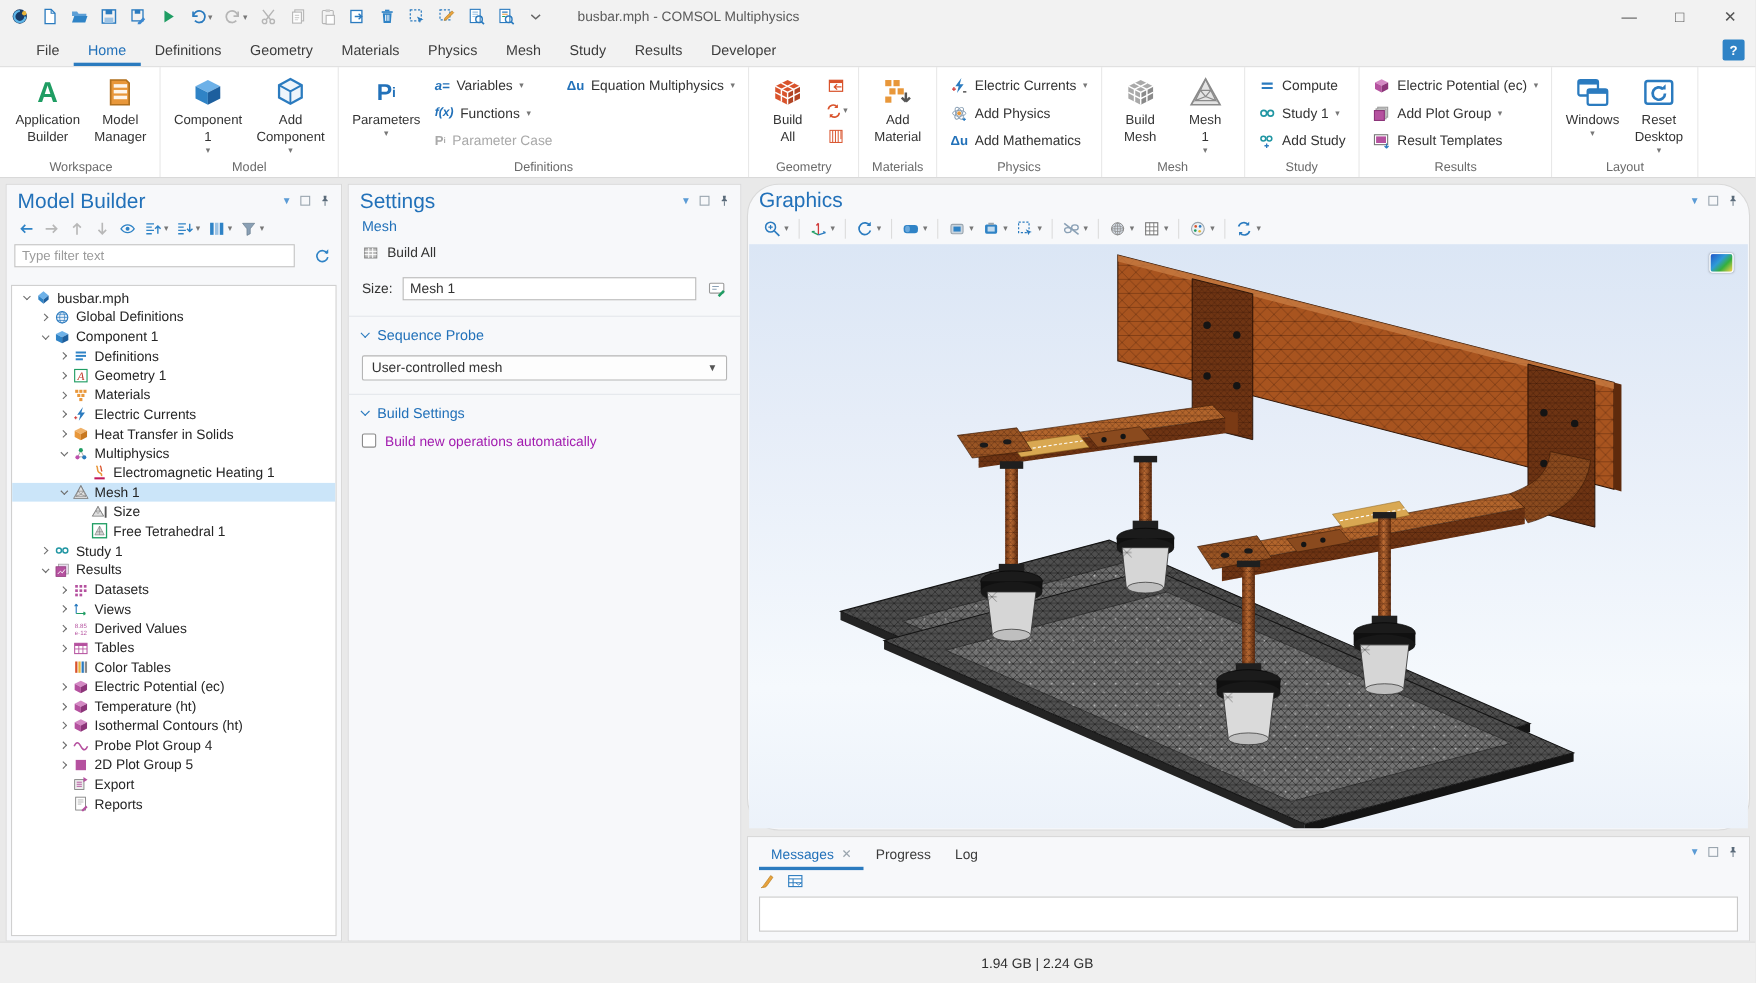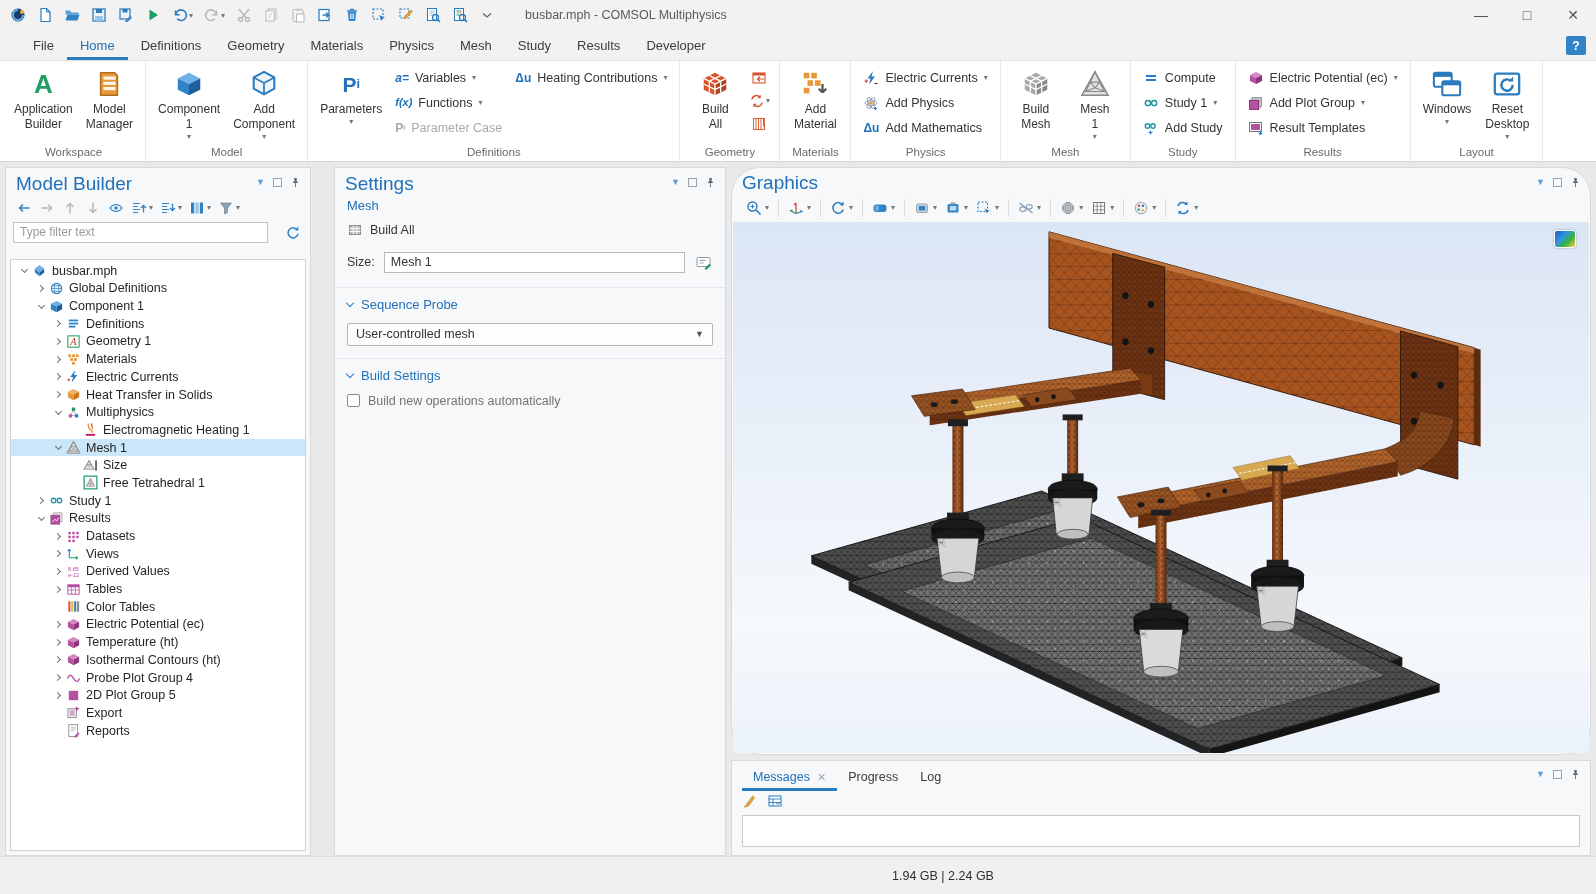--- a/index.html
+++ b/index.html
@@ -43,21 +43,21 @@
   .ic { display:inline-flex; }
   .ic svg { width:16px; height:16px; display:block; }
   .txt-ic { display:inline-flex; align-items:center; justify-content:center; font-weight:bold; line-height:1; }
   .bicon .txt-ic { font-size:24px; }
   sub { font-size:.6em; }
 
   
   .main { flex:1; display:flex; gap:5px; padding:5px 5px 0; min-height:0; }
   .panel { background:#f7f8fa; border:1px solid #d9d9d9; display:flex; flex-direction:column; min-width:0; min-height:0; }
   .mb-panel { width:306px; flex:none; }
-  .set-panel { width:392px; flex:none;margin-left:18px; }
+  .set-panel { width:358px; flex:none; }
   .right-col { flex:1; display:flex; flex-direction:column; gap:5px; min-width:0; }
   .gfx-panel { flex:1;border-radius:29px; }
   .msg-panel { height:96px; flex:none; }
   .panel-head { position:relative; padding:5px 10px 0; flex:none; }
   .panel-title { font-size:19px; color:#2271b9; font-weight:400; line-height:1.15; }
   .panel-ctrl { position:absolute; right:9px; top:9px; display:flex; gap:8px; align-items:center; }
   .pc-dd { color:#5b9bd5; font-size:9px; line-height:1; }
   .pc-float { width:9px; height:9px; border:1.5px solid #9aa5ae; }
   .pc-pin svg { width:11px; height:11px; display:block; }
 
@@ -83,21 +83,21 @@
   .set-sub { font-size:13px; color:#2271b9; padding:3px 12px 7px; }
   .set-action { display:flex; align-items:center; gap:7px; padding:2px 12px 11px; color:#333; }
   .label-row { display:flex; align-items:center; gap:9px; padding:3px 12px 14px; }
   .label-row input { flex:1; height:21px; border:1px solid #b9b9b9; padding:0 6px; background:#fff; font-size:12.5px; font-family:inherit; color:#333; }
   .label-row .fld-btn { width:19px; height:19px; display:flex; align-items:center; justify-content:center; }
   .sec { border-top:1px solid #e4e7eb; padding:9px 12px 12px; }
   .sec-head { display:flex; align-items:center; gap:8px; color:#2271b9; font-size:13px; }
   .sec-chev { width:6px; height:6px; border-right:1.5px solid #2b7bbf; border-bottom:1.5px solid #2b7bbf; transform:rotate(45deg); margin-top:-3px; }
   .select { margin-top:11px; height:23px; border:1px solid #b5b5b5; background:#fdfdfd; display:flex; align-items:center; justify-content:space-between; padding:0 8px; border-radius:2px; color:#333; }
   .select .dd { font-size:9px; color:#555; }
-  .checkbox-row { display:flex; gap:8px; align-items:center; margin-top:11px; color:#737373; }
+  .checkbox-row { display:flex; gap:8px; align-items:center; margin-top:11px; color:#a21caf; }
   .cb { width:13px; height:13px; border:1px solid #8a8a8a; background:#fff; border-radius:2px; flex:none; }
 
   
   .gfx-head { position:relative; padding:4px 10px 0; flex:none; }
   .gfx-toolbar { display:flex; align-items:center; padding:4px 0 4px; }
   .gt-btn { display:flex; align-items:center; gap:3px; padding:2px 4px; border-radius:3px; }
   .gt-btn .dd { font-size:8px; color:#777; }
   .gt-sep { width:1px; height:18px; background:#dcdcdc; margin:0 5px; }
   .gfx-canvas { flex:1; position:relative; margin:0 1px 1px; min-height:0;
     background:linear-gradient(180deg,#dbe6f5 0%,#e6edf8 30%,#f5f9fd 76%,#ecf2fa 100%); }
@@ -386,21 +386,21 @@
               <span class="dd">▾</span>
             </div>
             <div class="rrow disabled">
               <span class="txt-ic" style="color: rgb(169, 169, 169); font-size: 12px; font-style: normal;">P<sub>i</sub></span>
               <span>Parameter Case</span>
             </div>
           </div>
           <div class="rcol">
             <div class="rrow">
               <span class="txt-ic" style="color: rgb(34, 113, 185); font-size: 12px; font-style: normal;">Δu</span>
-              <span>Heating Contributions</span>
+              <span>Equation Multiphysics</span>
               <span class="dd">▾</span>
             </div>
           </div>
         </div>
         <div class="rgroup-label">Definitions</div>
       </div>
       <div class="rgroup">
         <div class="rgroup-content">
           <div class="bigbtn">
             <div class="bicon">

